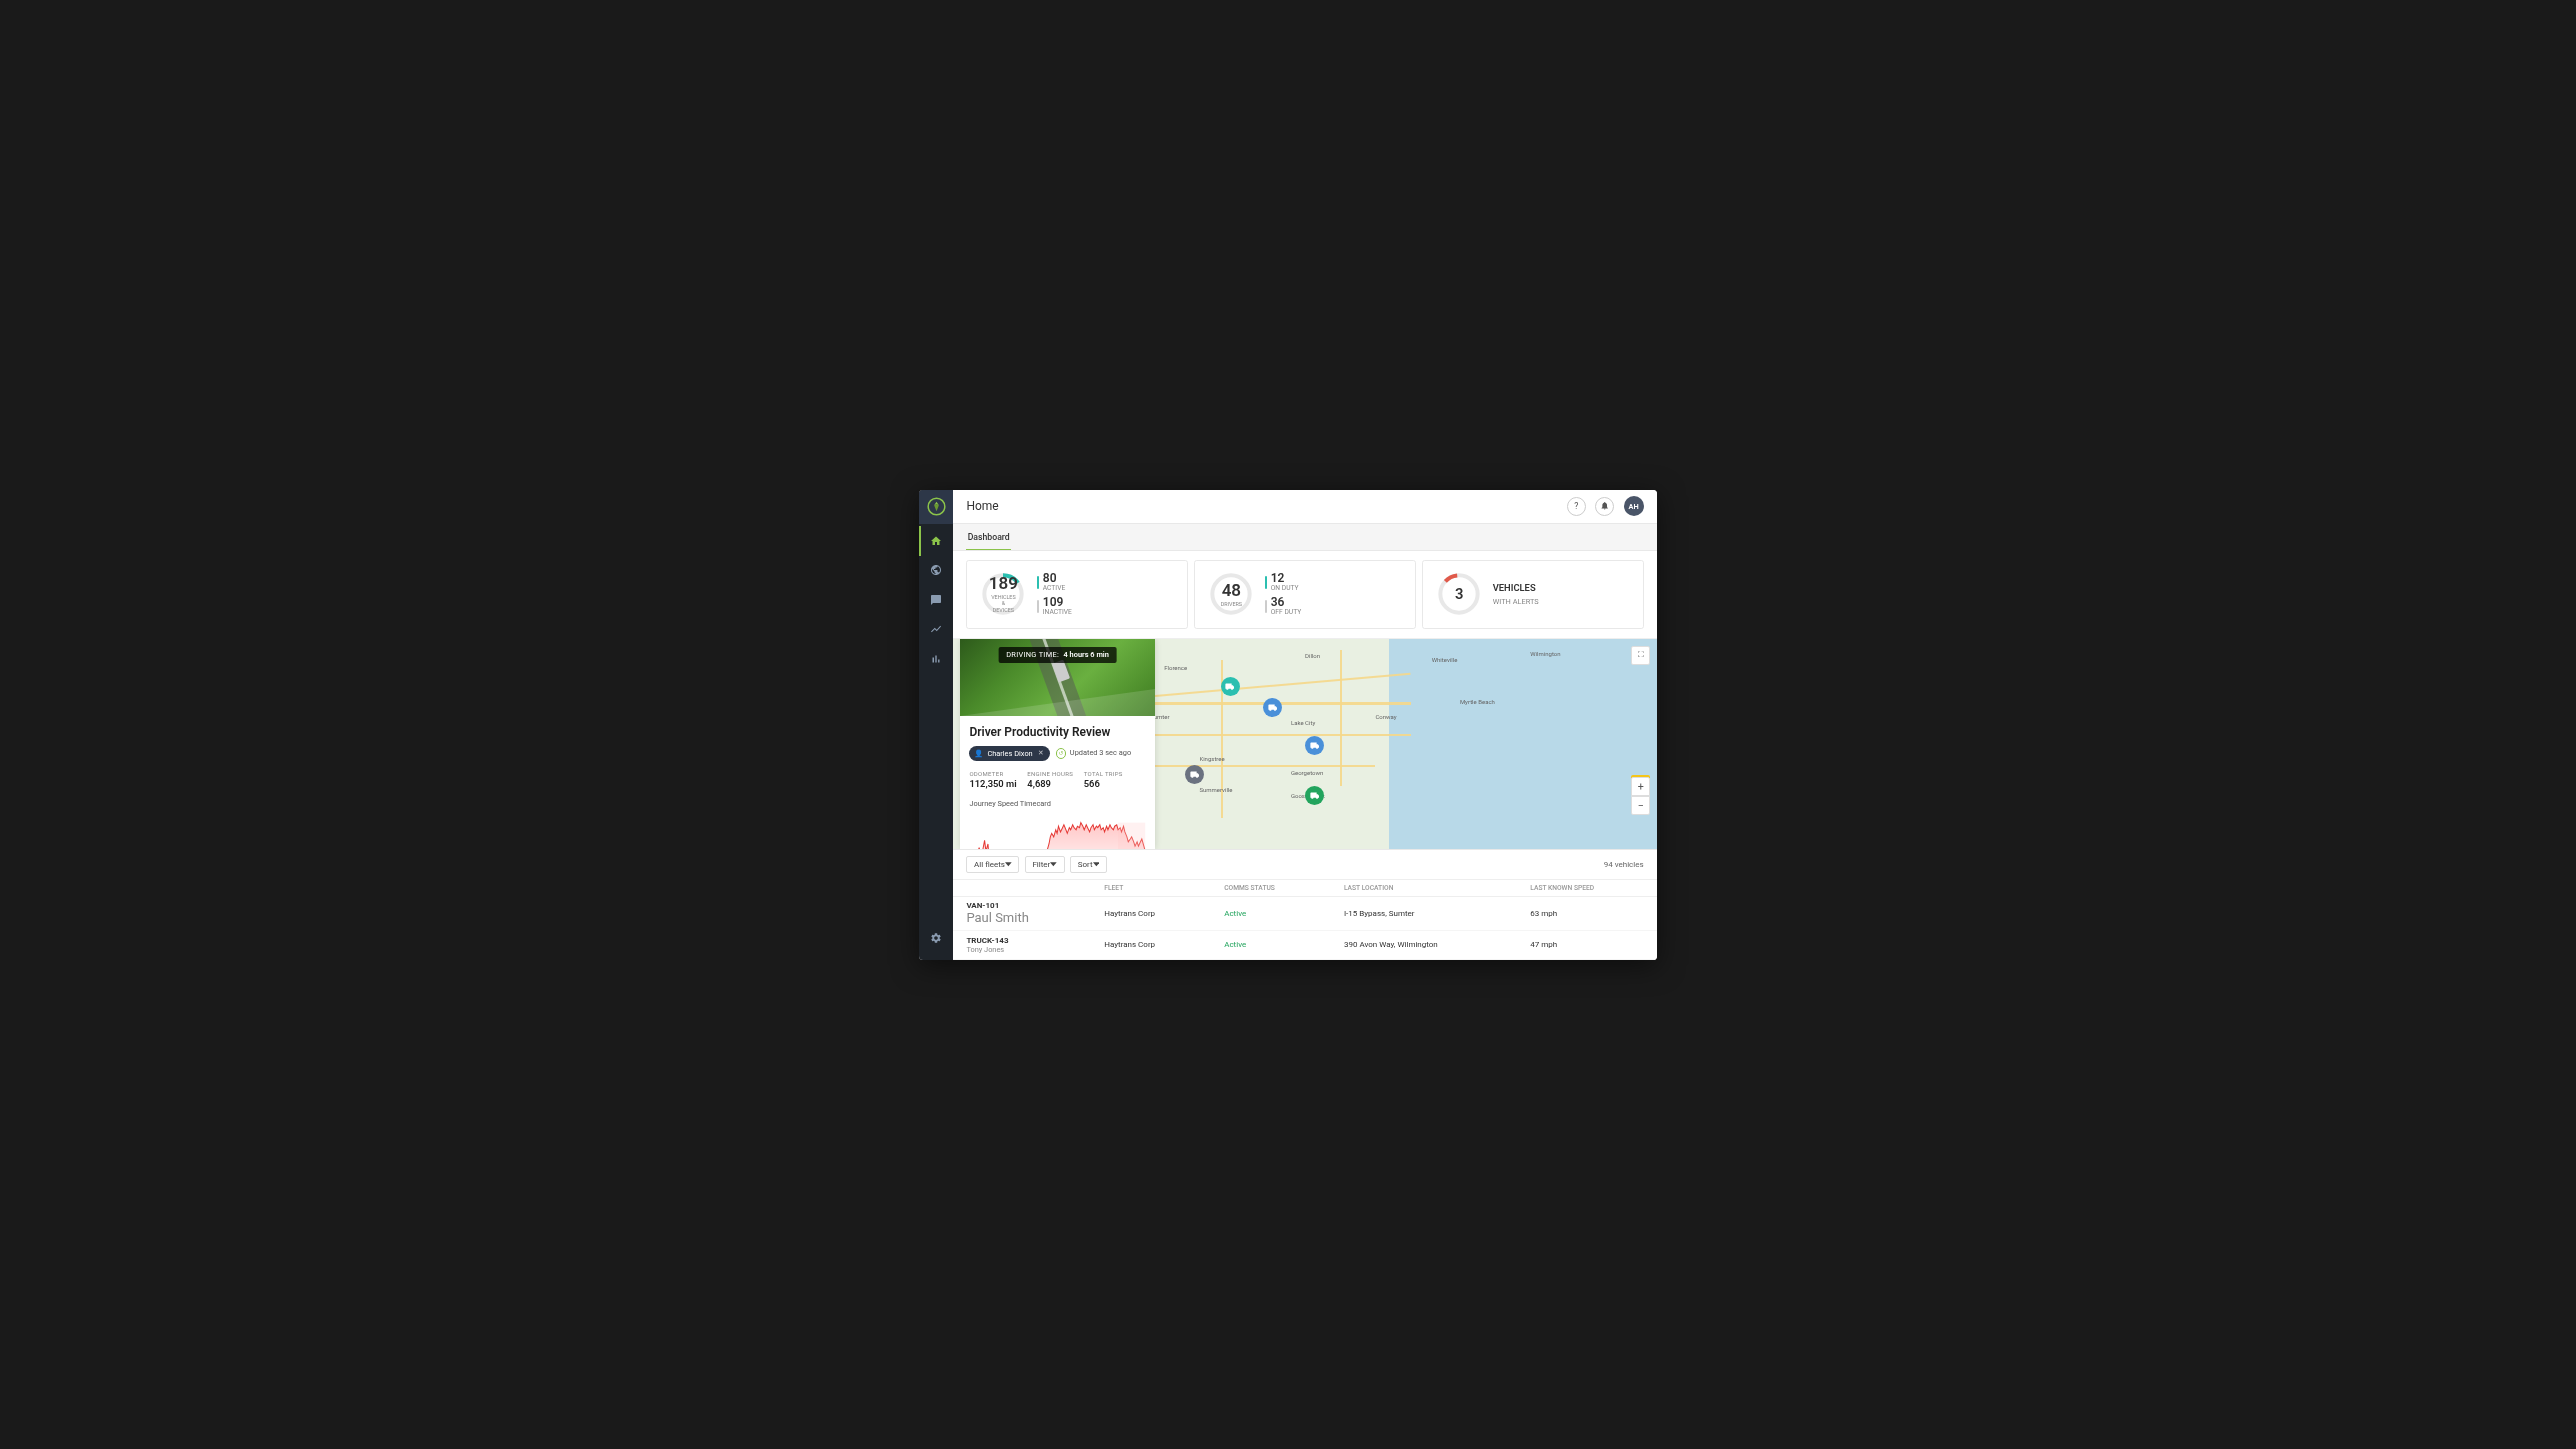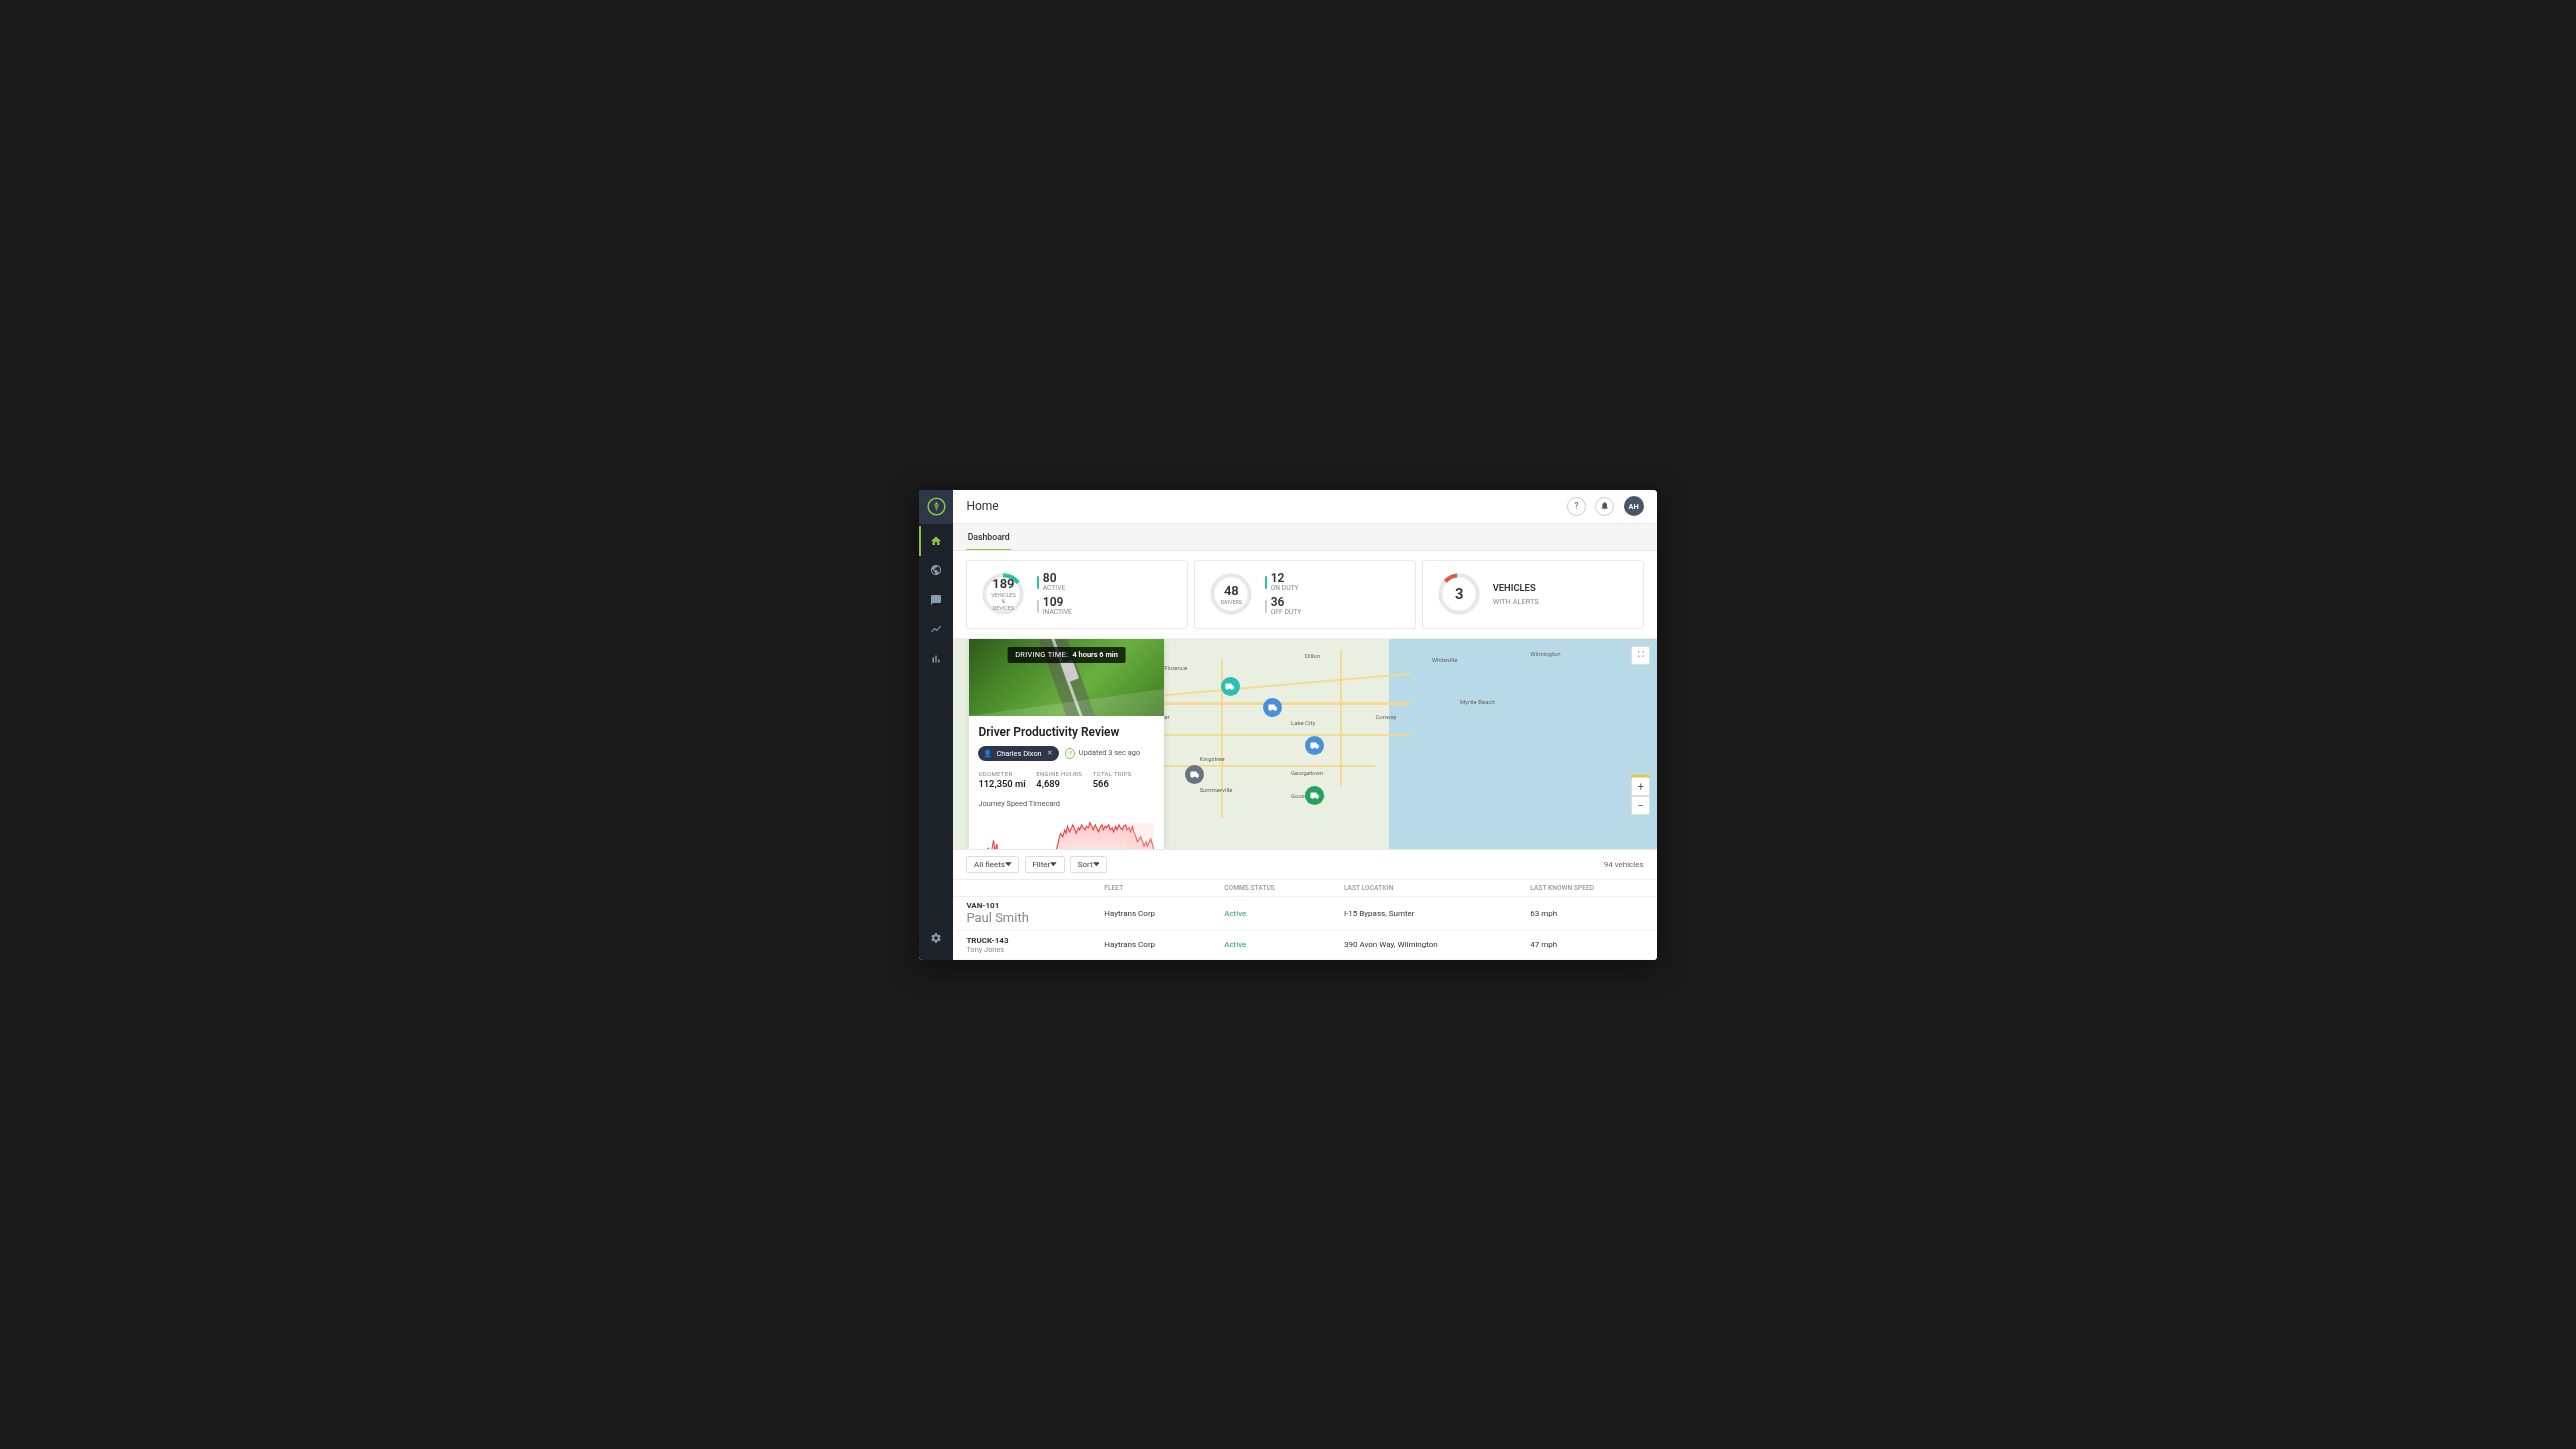--- a/index.html
+++ b/index.html
@@ -196,21 +196,21 @@
       height: 48px;
     }
     .stat-donut-label {
       position: absolute;
       top: 50%;
       left: 50%;
       transform: translate(-50%, -50%);
       text-align: center;
     }
     .stat-donut-number {
-      font-size: 13px;
+      font-size: 17px;
       font-weight: 600;
       color: #333;
       line-height: 1;
     }
     .stat-donut-sub {
       font-size: 5.4px;
       color: #888;
       text-transform: uppercase;
       line-height: 1.2;
       margin-top: 1.3px;
@@ -279,21 +279,21 @@
     .map-panel-area {
       flex: 1;
       position: relative;
       overflow: hidden;
       display: flex;
     }
 
     
     .driver-panel {
       position: absolute;
-      left: 16px;
+      left: 7px;
       top: 0;
       width: 195px;
       background: #fff;
       z-index: 10;
       box-shadow: 1.3px 0 6.7px rgba(0,0,0,0.15);
       display: flex;
       flex-direction: column;
       height: 100%;
     }
     .driver-panel-image {

